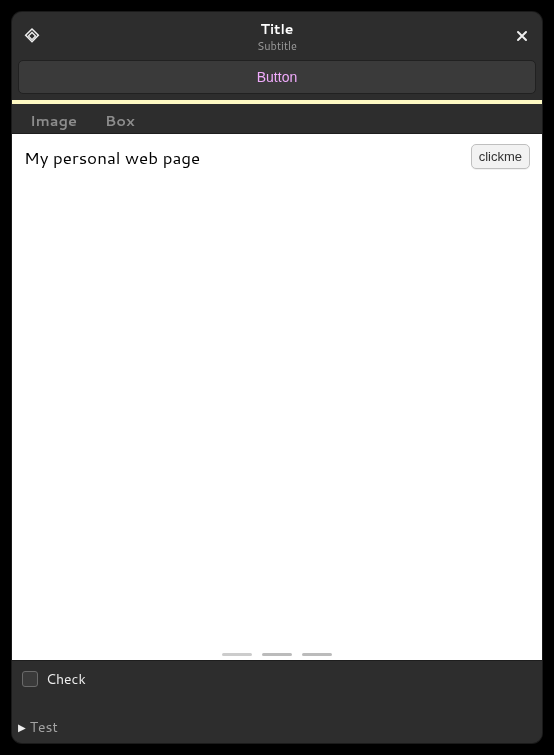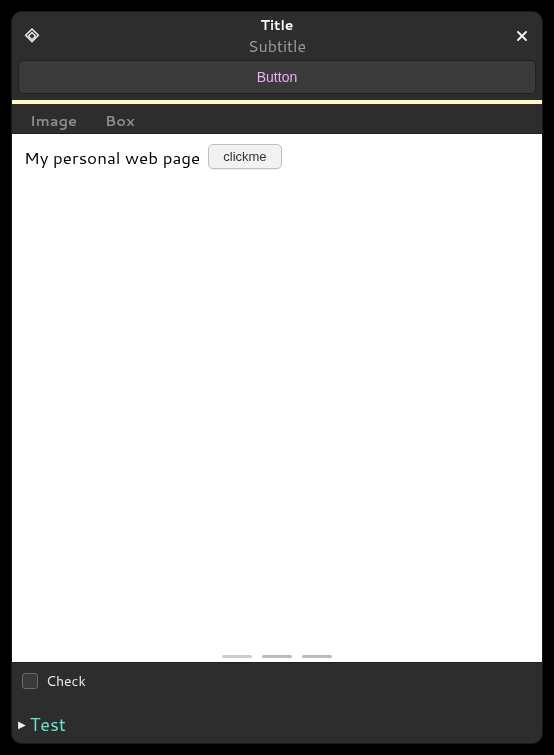--- a/index.html
+++ b/index.html
@@ -48,21 +48,21 @@
     left: 0; right: 0;
     text-align: center;
     pointer-events: none;
   }
   .headerbar .title {
     font-weight: 700;
     font-size: 14px;
     color: #fff;
   }
   .headerbar .subtitle {
-    font-size: 16px;
+    font-size: 11px;
     color: #9a9a9a;
     margin-top: -1px;
   }
   .headerbar .close-btn {
     margin-left: auto;
     width: 24px;
     height: 24px;
     display: flex;
     align-items: center;
     justify-content: center;
@@ -122,32 +122,33 @@
     flex: 1;
     background: #fff;
     color: #000;
     padding: 10px 12px;
     position: relative;
     overflow: hidden;
   }
   .content-row {
     display: flex;
     align-items: center;
-    gap: 8px;
+    gap: 24px;
     flex-wrap: wrap;
+    justify-content: space-between;
   }
   .page-text {
     font-size: 17px;
     color: #000;
   }
   .small-btn {
     background: #f2f2f2;
     border: 1px solid #bfbfbf;
     border-radius: 5px;
-    padding: 4px 14px;
+    padding: 4px 7px;
     font-size: 13px;
     color: #333;
     cursor: pointer;
     box-shadow: 0 1px 0 rgba(0,0,0,0.05);
   }
   
   .dots {
     position: absolute;
     bottom: 4px;
     left: 0; right: 0;
@@ -165,21 +166,21 @@
   .dot.active {
     background: #ccc;
     opacity: 1;
   }
   
   .bottom {
     background: #2d2d2d;
     padding: 8px 10px 6px 10px;
     display: flex;
     flex-direction: column;
-    gap: 20px;
+    gap: 28px;
     border-top: 1px solid #1e1e1e;
   }
   .check-row {
     display: flex;
     align-items: center;
     gap: 8px;
     color: #eee;
     font-size: 14px;
   }
   .checkbox {
@@ -195,22 +196,22 @@
     align-items: center;
     gap: 4px;
     cursor: pointer;
     margin-left: -4px;
   }
   .expander-arrow {
     color: #eee;
     font-size: 10px;
   }
   .expander-label {
-    color: #5eead4;
-    font-size: 18px;
+    color: #a3a3a3;
+    font-size: 14px;
   }
 </style>
 </head>
 <body>
 
 <div class="window">
 
   <div class="headerbar">
     <div class="left-icon">
       <svg width="18" height="18" viewBox="0 0 16 16" fill="none">

